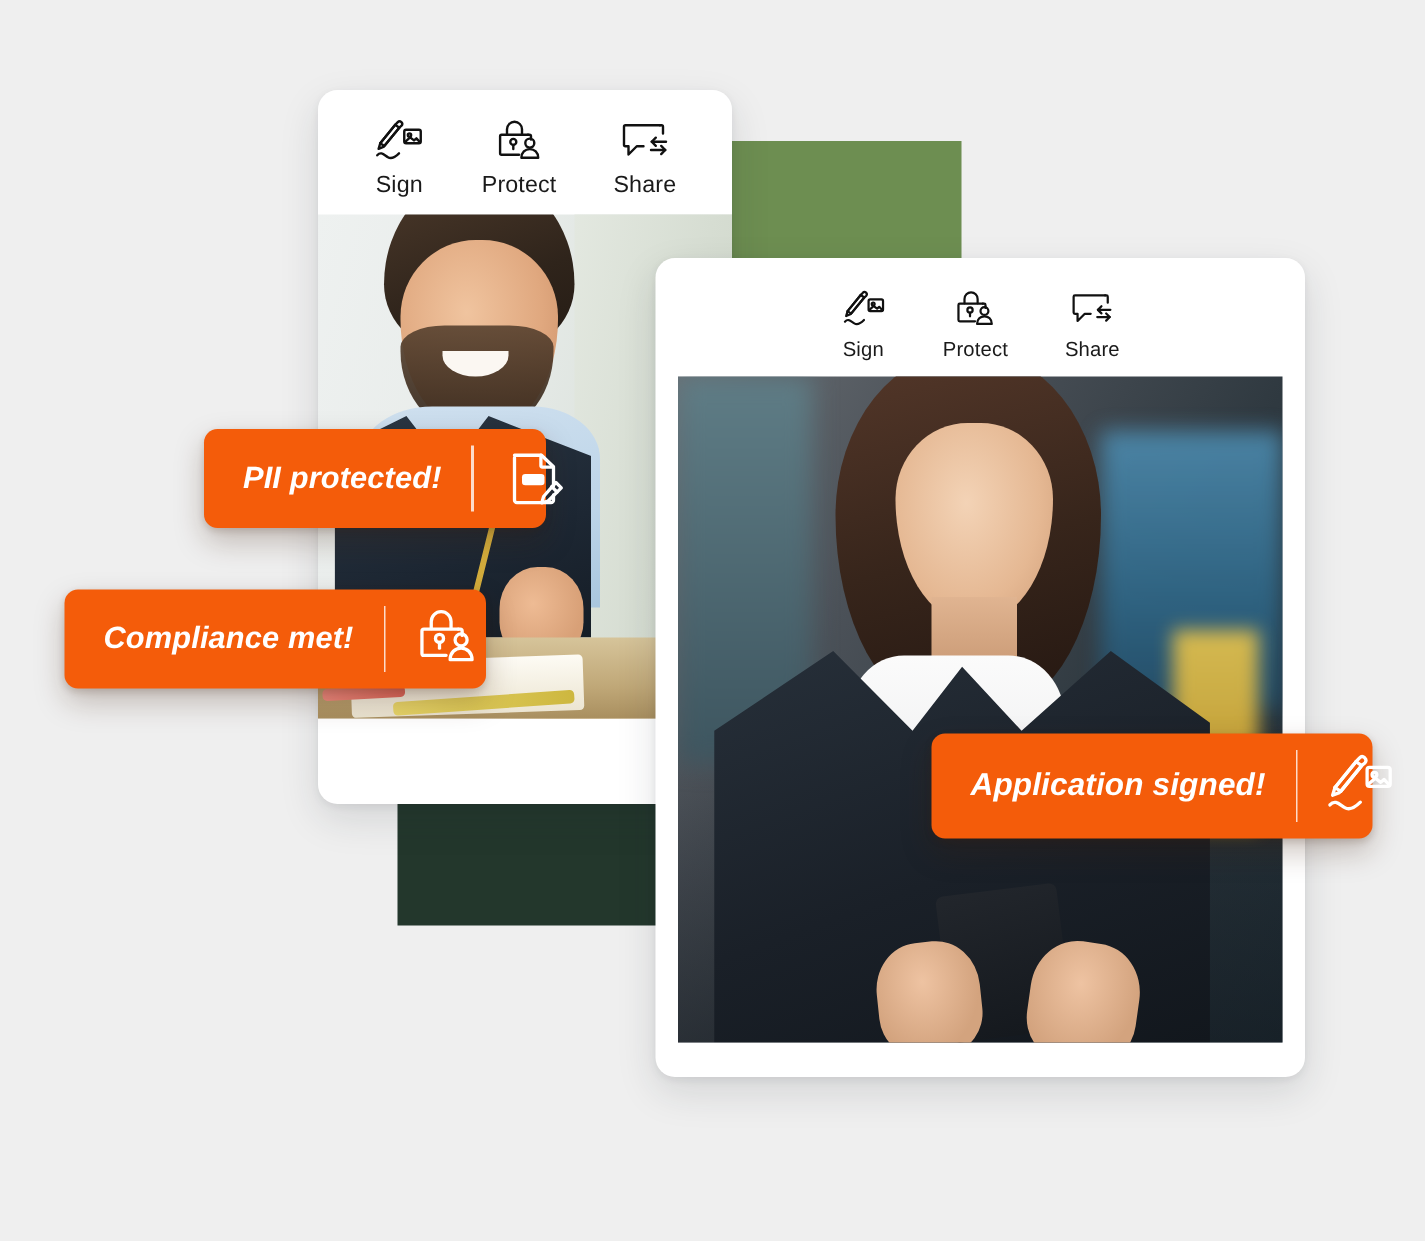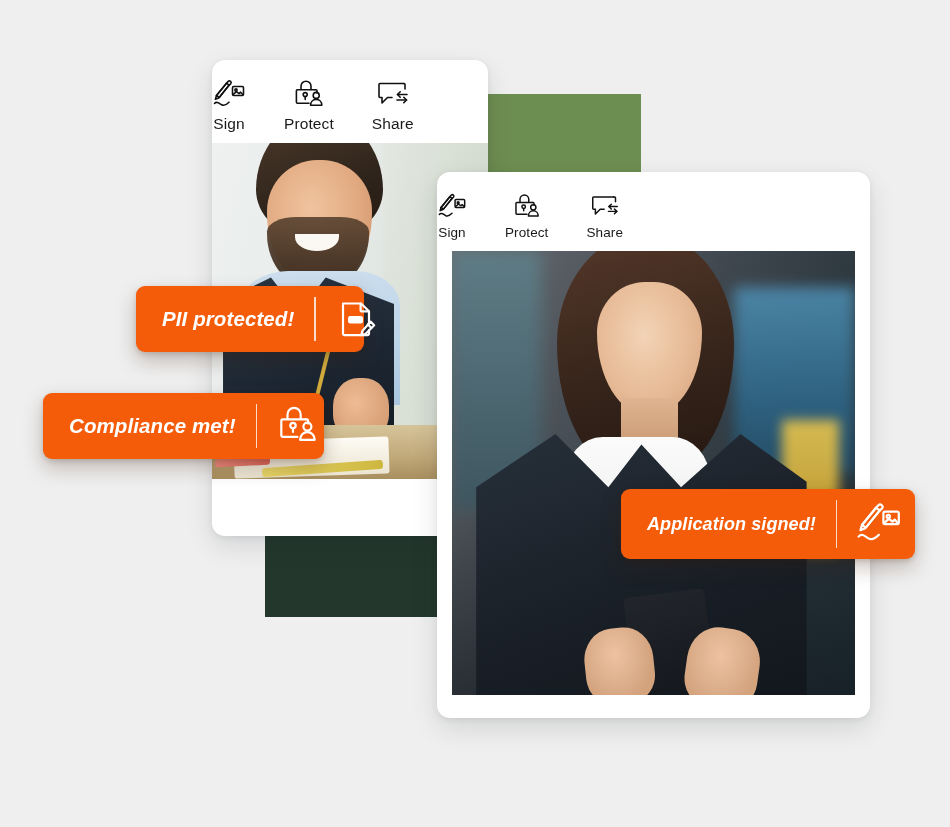--- a/index.html
+++ b/index.html
@@ -60,20 +60,21 @@
   .card-front {
     left: 437px;
     top: 172px;
     width: 433px;
     height: 546px;
   }
 
   
   .toolbar {
     display: flex;
+    justify-content: center;
     align-items: flex-start;
     gap: 38px;
     width: 100%;
   }
   .card-back .toolbar { padding: 19px 0 10px; gap: 38px; }
   .card-front .toolbar { padding: 21px 0 11px; gap: 38px; }
 
   .tool {
     display: flex;
     flex-direction: column;
@@ -301,21 +302,21 @@
     align-self: stretch;
     margin: 11px 18px 11px 20px;
     background: rgba(255,255,255,.78);
     flex: none;
   }
   .badge-icon svg { display: block; width: 44px; height: 44px; }
 
   .badge-pii       { left: 136px; top: 286px;  width: 228px; }
   .badge-compliance{ left: 43px;  top: 393px;  width: 281px; }
   .badge-signed    { left: 621px; top: 489px;  width: 294px; height: 70px; }
-  .badge-signed .badge-text { font-size: 18px; }
+  .badge-signed .badge-text { font-size: 21px; }
   .badge-signed .badge-icon svg { width: 47px; height: 47px; }
 </style>
 </head>
 <body>
 
 <div class="stage">
 
   <div class="block block-green-light"></div>
   <div class="block block-green-dark"></div>
 

